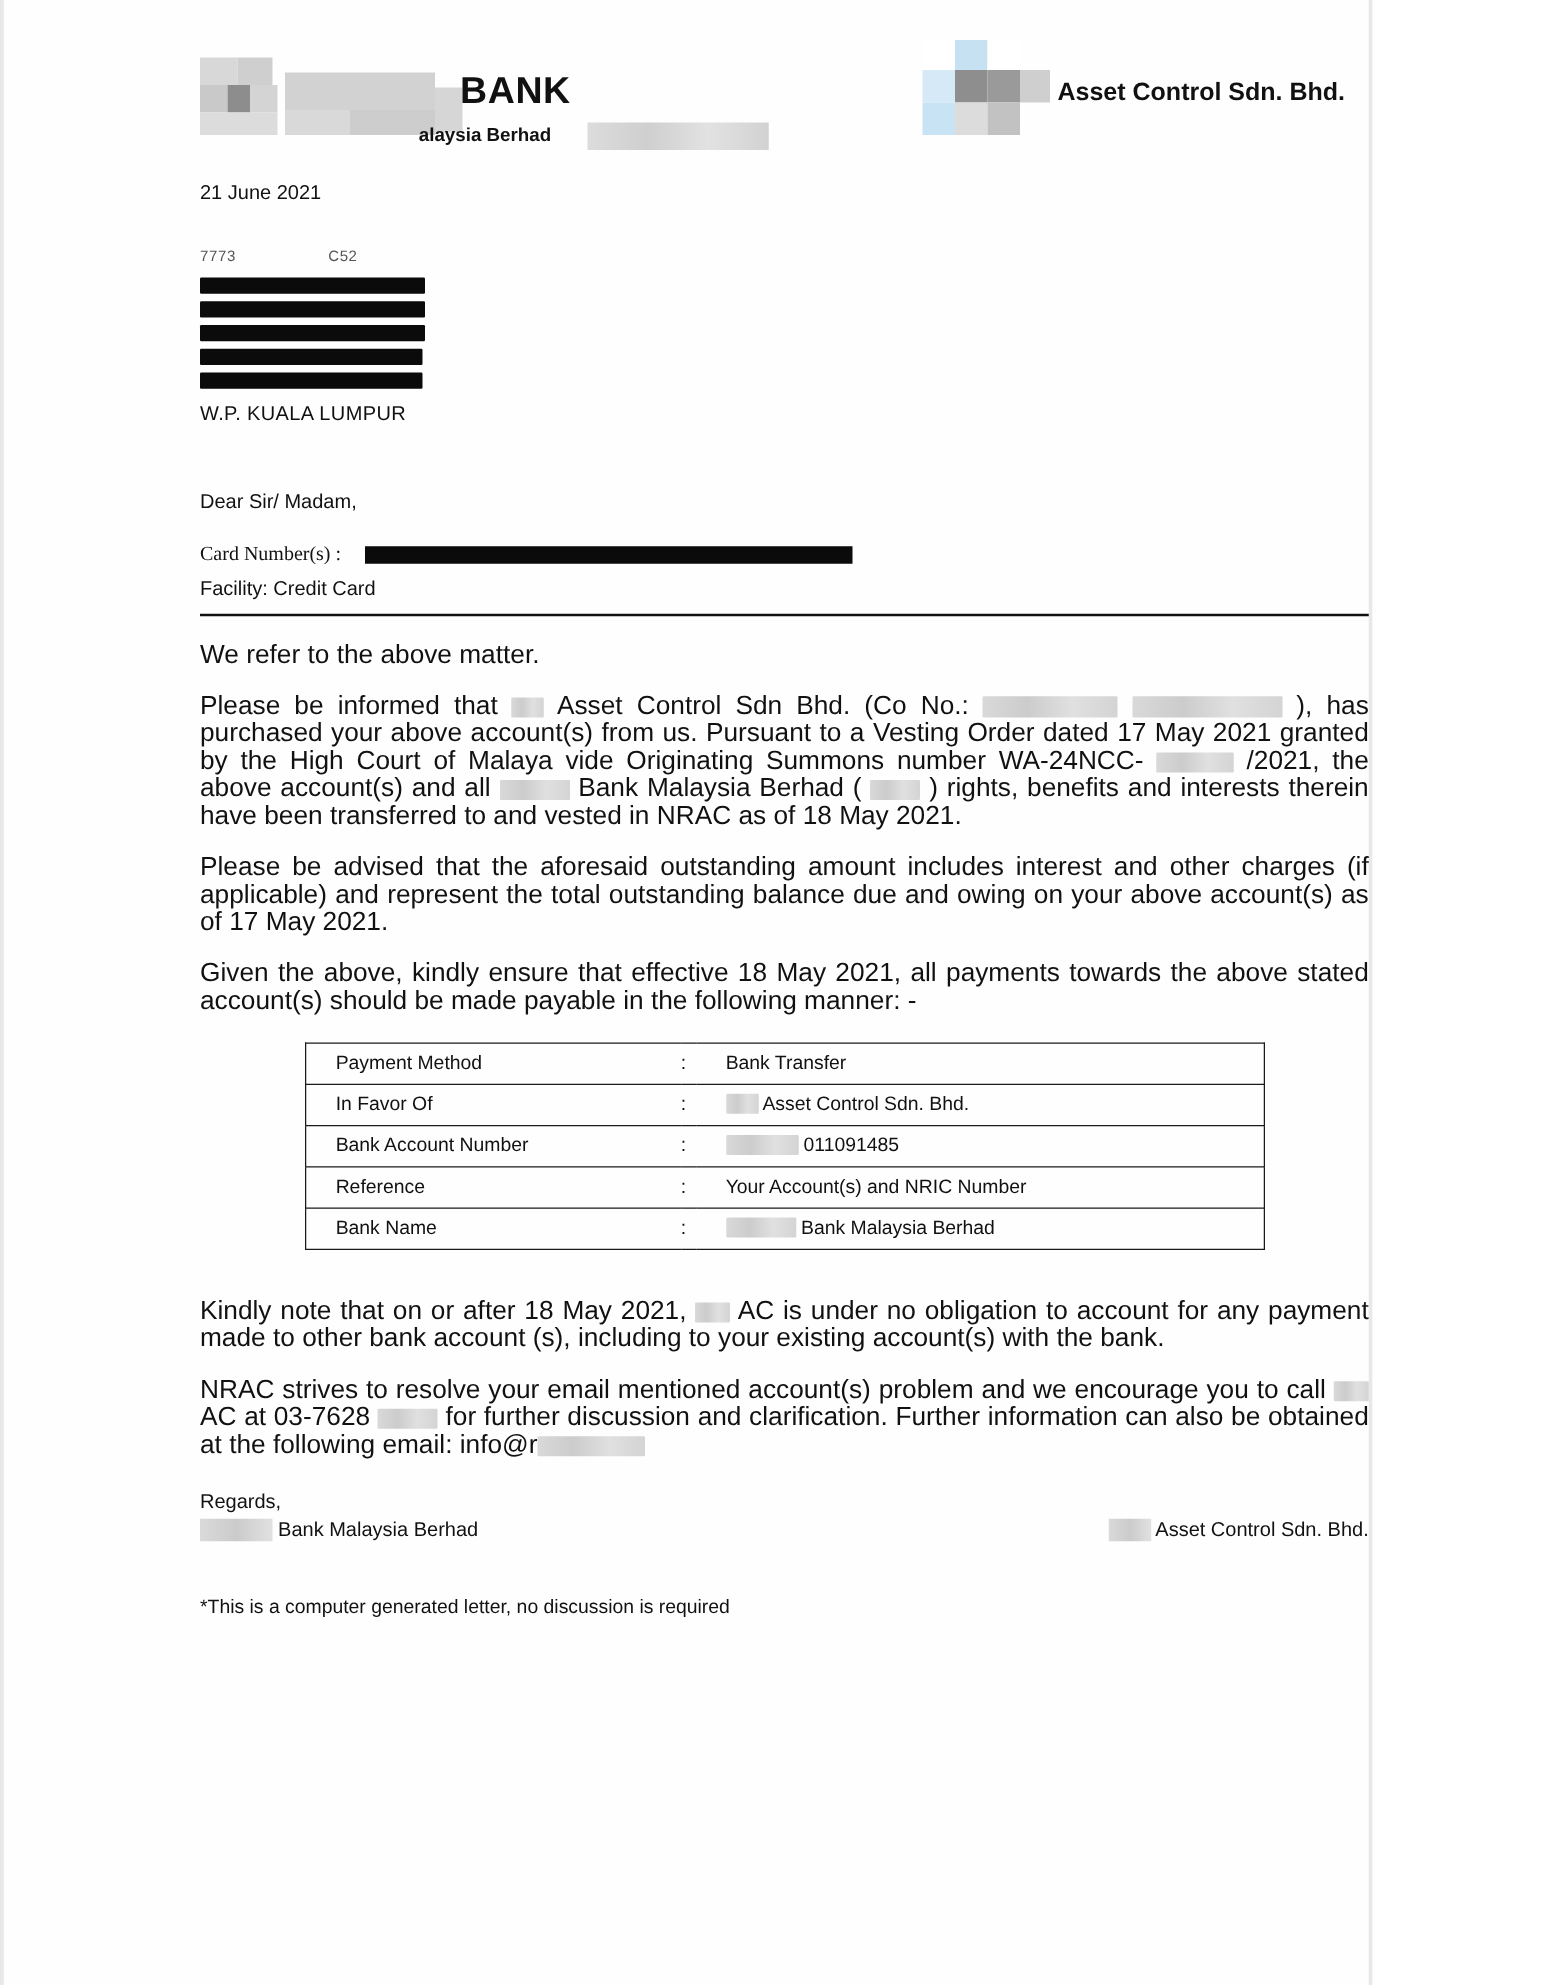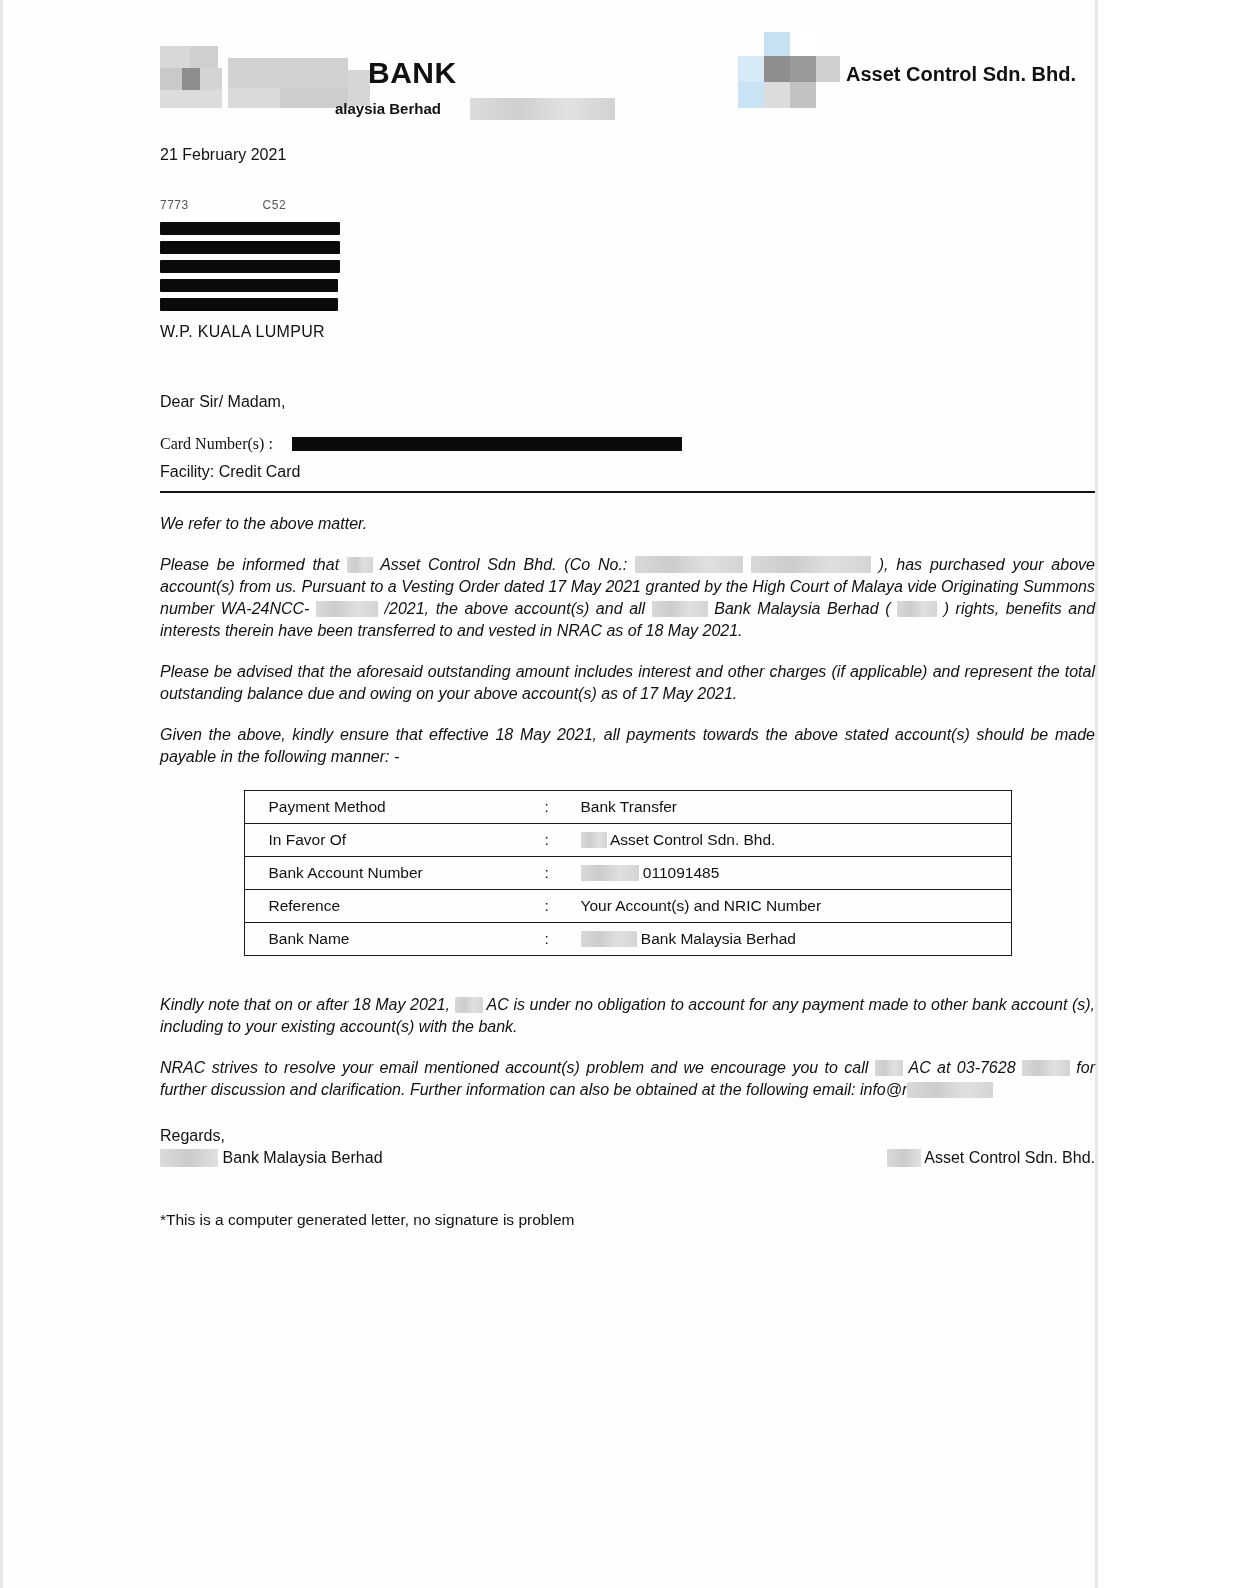--- a/index.html
+++ b/index.html
@@ -167,25 +167,24 @@
     font-size: 16px;
     font-weight: bold;
   }
   .rule {
     margin-top: 10px;
     border-top: 2px solid #111;
     width: 935px;
   }
 
   p.para {
-    font-size: 16px;
+    font-size: 21px;
     line-height: 22px;
     text-align: justify;
     margin: 19px 0 0 0;
-    font-style: italic;
   }
   p.para.first { margin-top: 20px; }
 
   .blur {
     display: inline-block;
     vertical-align: -3px;
     background: linear-gradient(90deg,#d9d9d9,#cccccc,#e0e0e0,#d4d4d4);
     border-radius: 1px;
   }
   .b-short { width: 26px; height: 16px; }
@@ -290,21 +289,21 @@
         <div class="px" style="left:26px; top:24px; width:26px; height:26px; background:#8e8e8e;"></div>
         <div class="px" style="left:52px; top:24px; width:26px; height:26px; background:#9a9a9a;"></div>
         <div class="px" style="left:0px;  top:50px; width:26px; height:26px; background:#c8e3f4;"></div>
         <div class="px" style="left:26px; top:50px; width:26px; height:26px; background:#dcdcdc;"></div>
         <div class="px" style="left:52px; top:50px; width:26px; height:26px; background:#c2c2c2;"></div>
         <div class="px" style="left:78px; top:24px; width:24px; height:26px; background:#cfcfcf;"></div>
       </div>
       <div class="nrac-name">Asset Control Sdn. Bhd.</div>
     </div>
 
-    <div class="letter-date">21 February 2021</div>
+    <div class="letter-date">21 June 2021</div>
 
     <div class="ref-line">
       <span>7773</span>
       <span class="code2">C52</span>
     </div>
 
     <div class="addr-block">
       <div class="redact w1"></div>
       <div class="redact w2"></div>
       <div class="redact w3"></div>
@@ -403,16 +402,16 @@
       <div class="sig-left">
         <span class="sig-blur-left"></span>
         <span>Bank Malaysia Berhad</span>
       </div>
       <div class="sig-right">
         <span class="sig-blur-right"></span>
         <span>Asset Control Sdn. Bhd.</span>
       </div>
     </div>
 
-    <div class="footnote">*This is a computer generated letter, no signature is problem</div>
+    <div class="footnote">*This is a computer generated letter, no discussion is required</div>
 
   </div>
 </div>
 
 </body></html>

